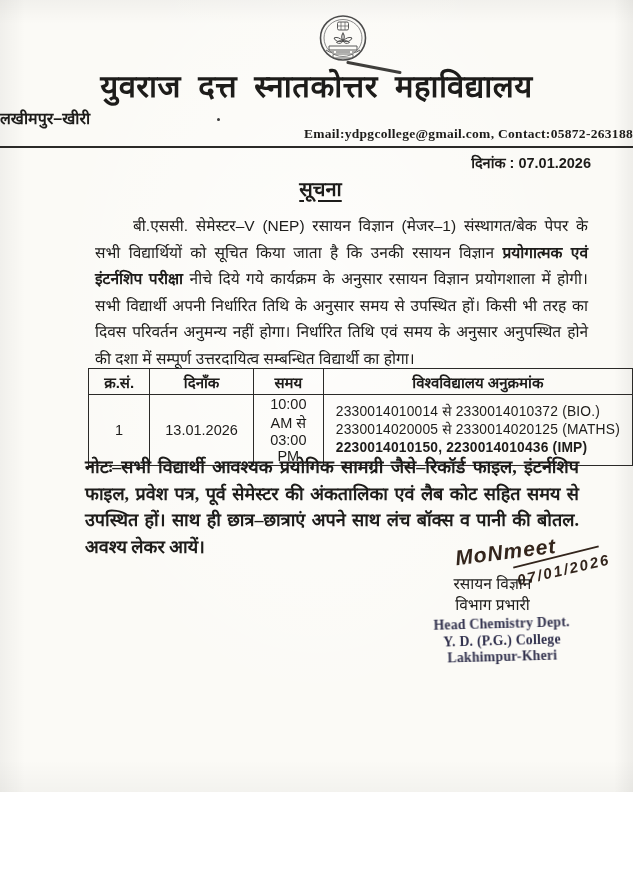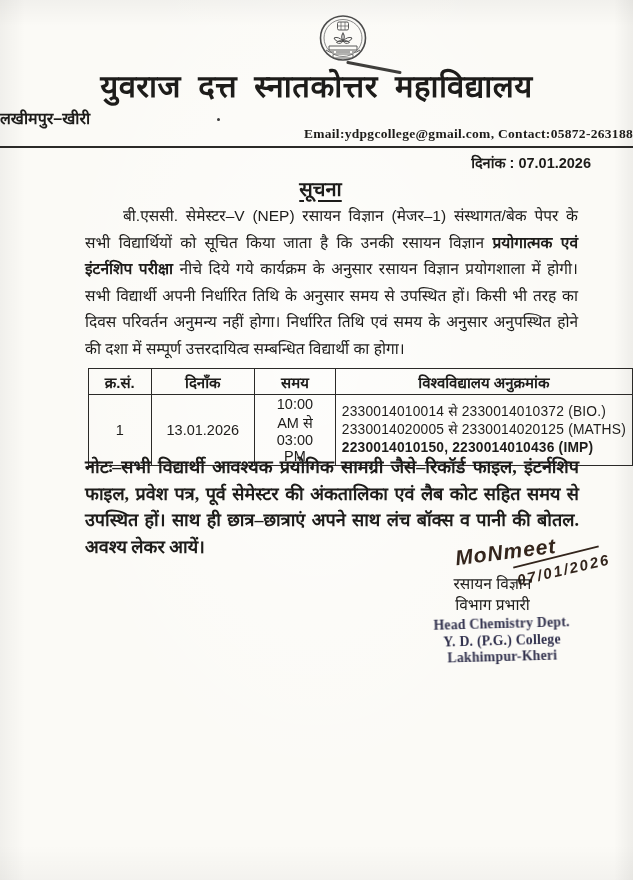--- a/index.html
+++ b/index.html
@@ -1,18 +1,18 @@
 <!DOCTYPE html>
 <html lang="hi"><head>
 <meta charset="utf-8">
 <style>
   html,body{margin:0;padding:0;}
   .page{
     position:relative;
-    width:633px;height:880px;
+    width:633px;height:792px;
     background:#fbfaf6;
     background-image:
       radial-gradient(ellipse at 50% 40%, rgba(255,255,255,.6) 0%, rgba(0,0,0,0) 60%),
       linear-gradient(90deg, rgba(0,0,0,.045) 0%, rgba(0,0,0,0) 4%, rgba(0,0,0,0) 97%, rgba(0,0,0,.05) 100%),
       linear-gradient(180deg, rgba(0,0,0,.04) 0%, rgba(0,0,0,0) 3%, rgba(0,0,0,0) 96%, rgba(0,0,0,.03) 100%);
     font-family:"Liberation Sans", sans-serif;
     color:#1d1c1a;
     overflow:hidden;
   }
   
@@ -39,36 +39,36 @@
     font-size:20px;font-weight:700;
   }
   .notice-title span{
     text-decoration:underline;text-underline-offset:4px;text-decoration-thickness:1.5px;
     padding:0 2px;
   }
   
   .body-para{
     position:absolute;top:203px;left:85px;width:493px;
     font-size:15.5px;line-height:26.5px;text-align:justify;text-indent:38px;
-    margin:0;
+    margin:10px;
   }
   .body-para b{font-weight:700;}
   
   .sched{position:absolute;top:368px;left:88px;border-collapse:collapse;}
   .sched th,.sched td{
     border:1.6px solid #2b2a28;
     font-size:14.5px;padding:1px 15px;vertical-align:middle;
   }
   .sched th{font-weight:700;font-size:15px;height:23px;}
   .sched td{height:55px;text-align:center;}
   .col-sn{width:41px;}
   .col-date{width:66px;}
   .col-time{width:132px;margin-top:16px;}
   .col-roll{width:244px;}
-  .roll-cell{text-align:left !important;padding:2px 6px !important;}
+  .roll-cell{text-align:left !important;padding:2px 12px !important;}
   .roll-line{font-size:13.8px;line-height:18px;white-space:nowrap;letter-spacing:.2px;}
   .roll-line.bold{font-weight:700;}
   
   .note-para{
     position:absolute;top:454px;left:85px;width:494px;
     font-size:18px;line-height:26.5px;text-align:justify;font-weight:600;
     margin:0;
     font-family:Liberation Serif, serif;
   }
   

